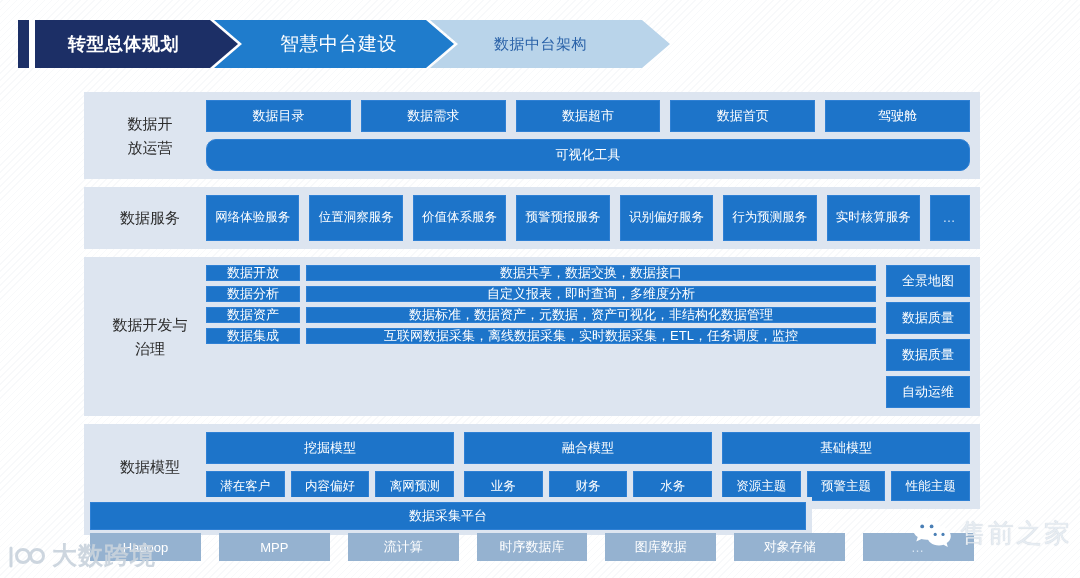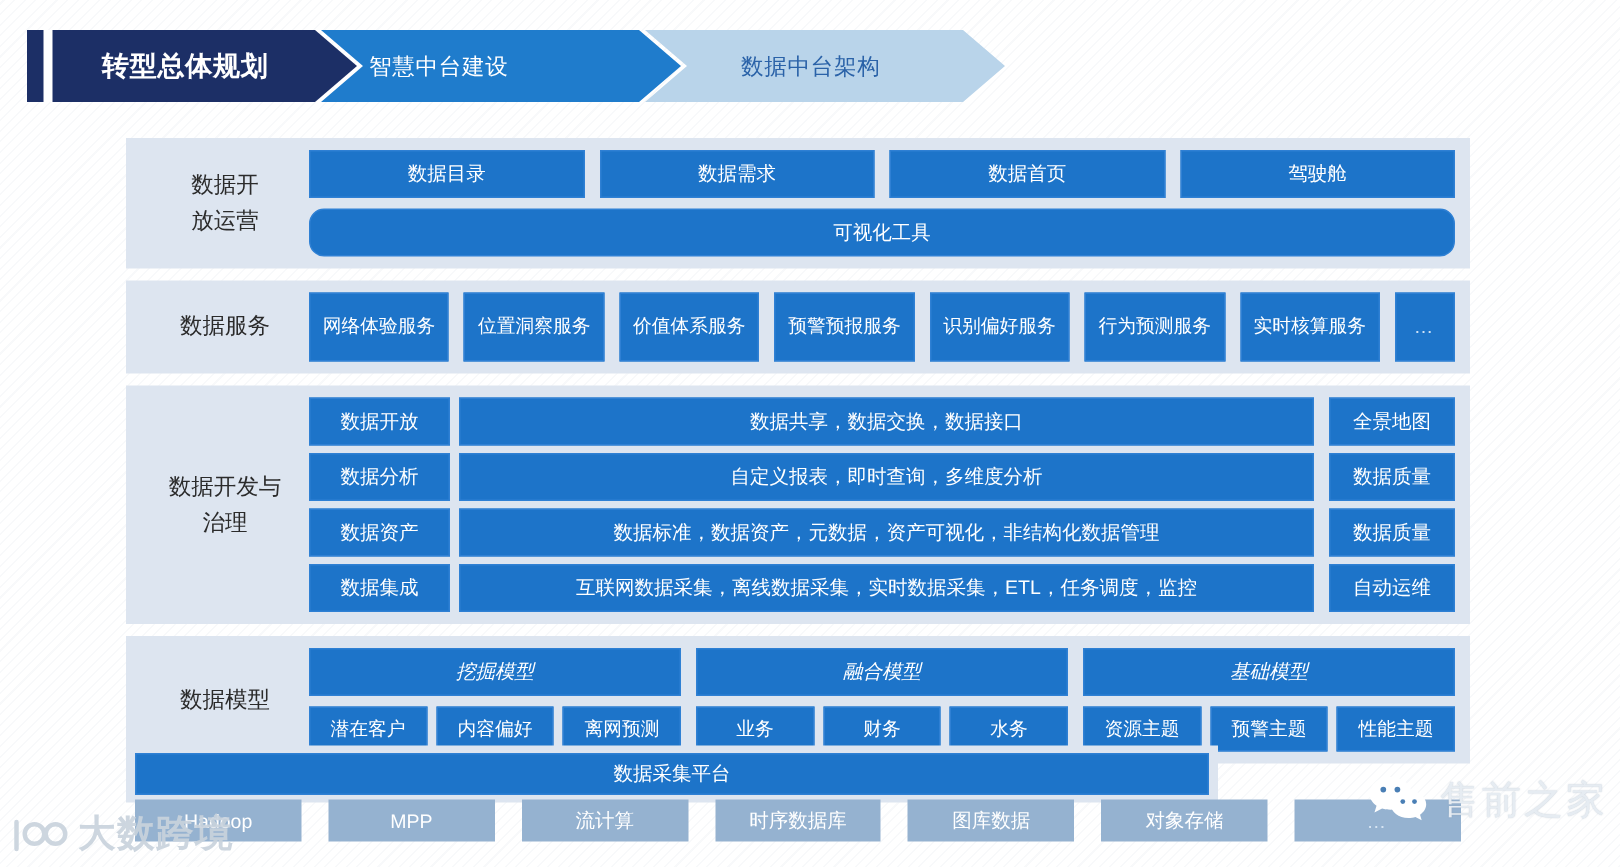--- a/index.html
+++ b/index.html
@@ -90,22 +90,22 @@
 
   .tab-2 {
     left: 196px;
     width: 240px;
     background: #1f7ccc;
     -webkit-clip-path: polygon(0 0, 212px 0, 240px 24px, 212px 48px, 0 48px, 28px 24px);
             clip-path: polygon(0 0, 212px 0, 240px 24px, 212px 48px, 0 48px, 28px 24px);
   }
   .tab-2 .tab-label {
     color: #ffffff;
-    font-size: 15px;
-    margin-left: 32px;
+    font-size: 19px;
+    margin-left: 66px;
   }
 
   .tab-3 {
     left: 412px;
     width: 240px;
     background: #b9d4ea;
     -webkit-clip-path: polygon(0 0, 212px 0, 240px 24px, 212px 48px, 0 48px, 28px 24px);
             clip-path: polygon(0 0, 212px 0, 240px 24px, 212px 48px, 0 48px, 28px 24px);
   }
   .tab-3 .tab-label {
@@ -206,21 +206,21 @@
   .govern-main {
     flex: 1 1 auto;
     display: flex;
     flex-direction: column;
     gap: 5px;
     min-width: 0;
   }
   .govern-row {
     display: flex;
     gap: 6px;
-    height: 32px;
+    height: 16px;
   }
   .govern-key {
     flex: 0 0 92px;
     background: #1d74c9;
     border: 1px solid #2f80d4;
     color: #fff;
     font-size: 13px;
     display: flex;
     align-items: center;
     justify-content: center;
@@ -261,21 +261,20 @@
   .model-head {
     background: #1d74c9;
     border: 1px solid #2f80d4;
     color: #fff;
     font-size: 13px;
     height: 30px;
     display: flex;
     align-items: center;
     justify-content: center;
     margin-bottom: 7px;
-    font-style: italic;
   }
   .model-subs {
     display: flex;
     gap: 6px;
   }
   .model-sub {
     flex: 1 1 0;
     min-width: 0;
     background: #1d74c9;
     border: 1px solid #2f80d4;
@@ -413,20 +412,21 @@
     <div class="band-label">
       <span>
         <span>数据开</span><br>
         <span>放运营</span>
       </span>
     </div>
     <div class="band-body">
       <div class="tile-row first">
         <div class="tile">数据目录</div>
         <div class="tile">数据需求</div>
+        <div class="tile">数据超市</div>
         <div class="tile">数据首页</div>
         <div class="tile">驾驶舱</div>
       </div>
       <div class="tile-row">
         <div class="tile viz wide">可视化工具</div>
       </div>
     </div>
   </div>
 
   <div class="band band-service">

